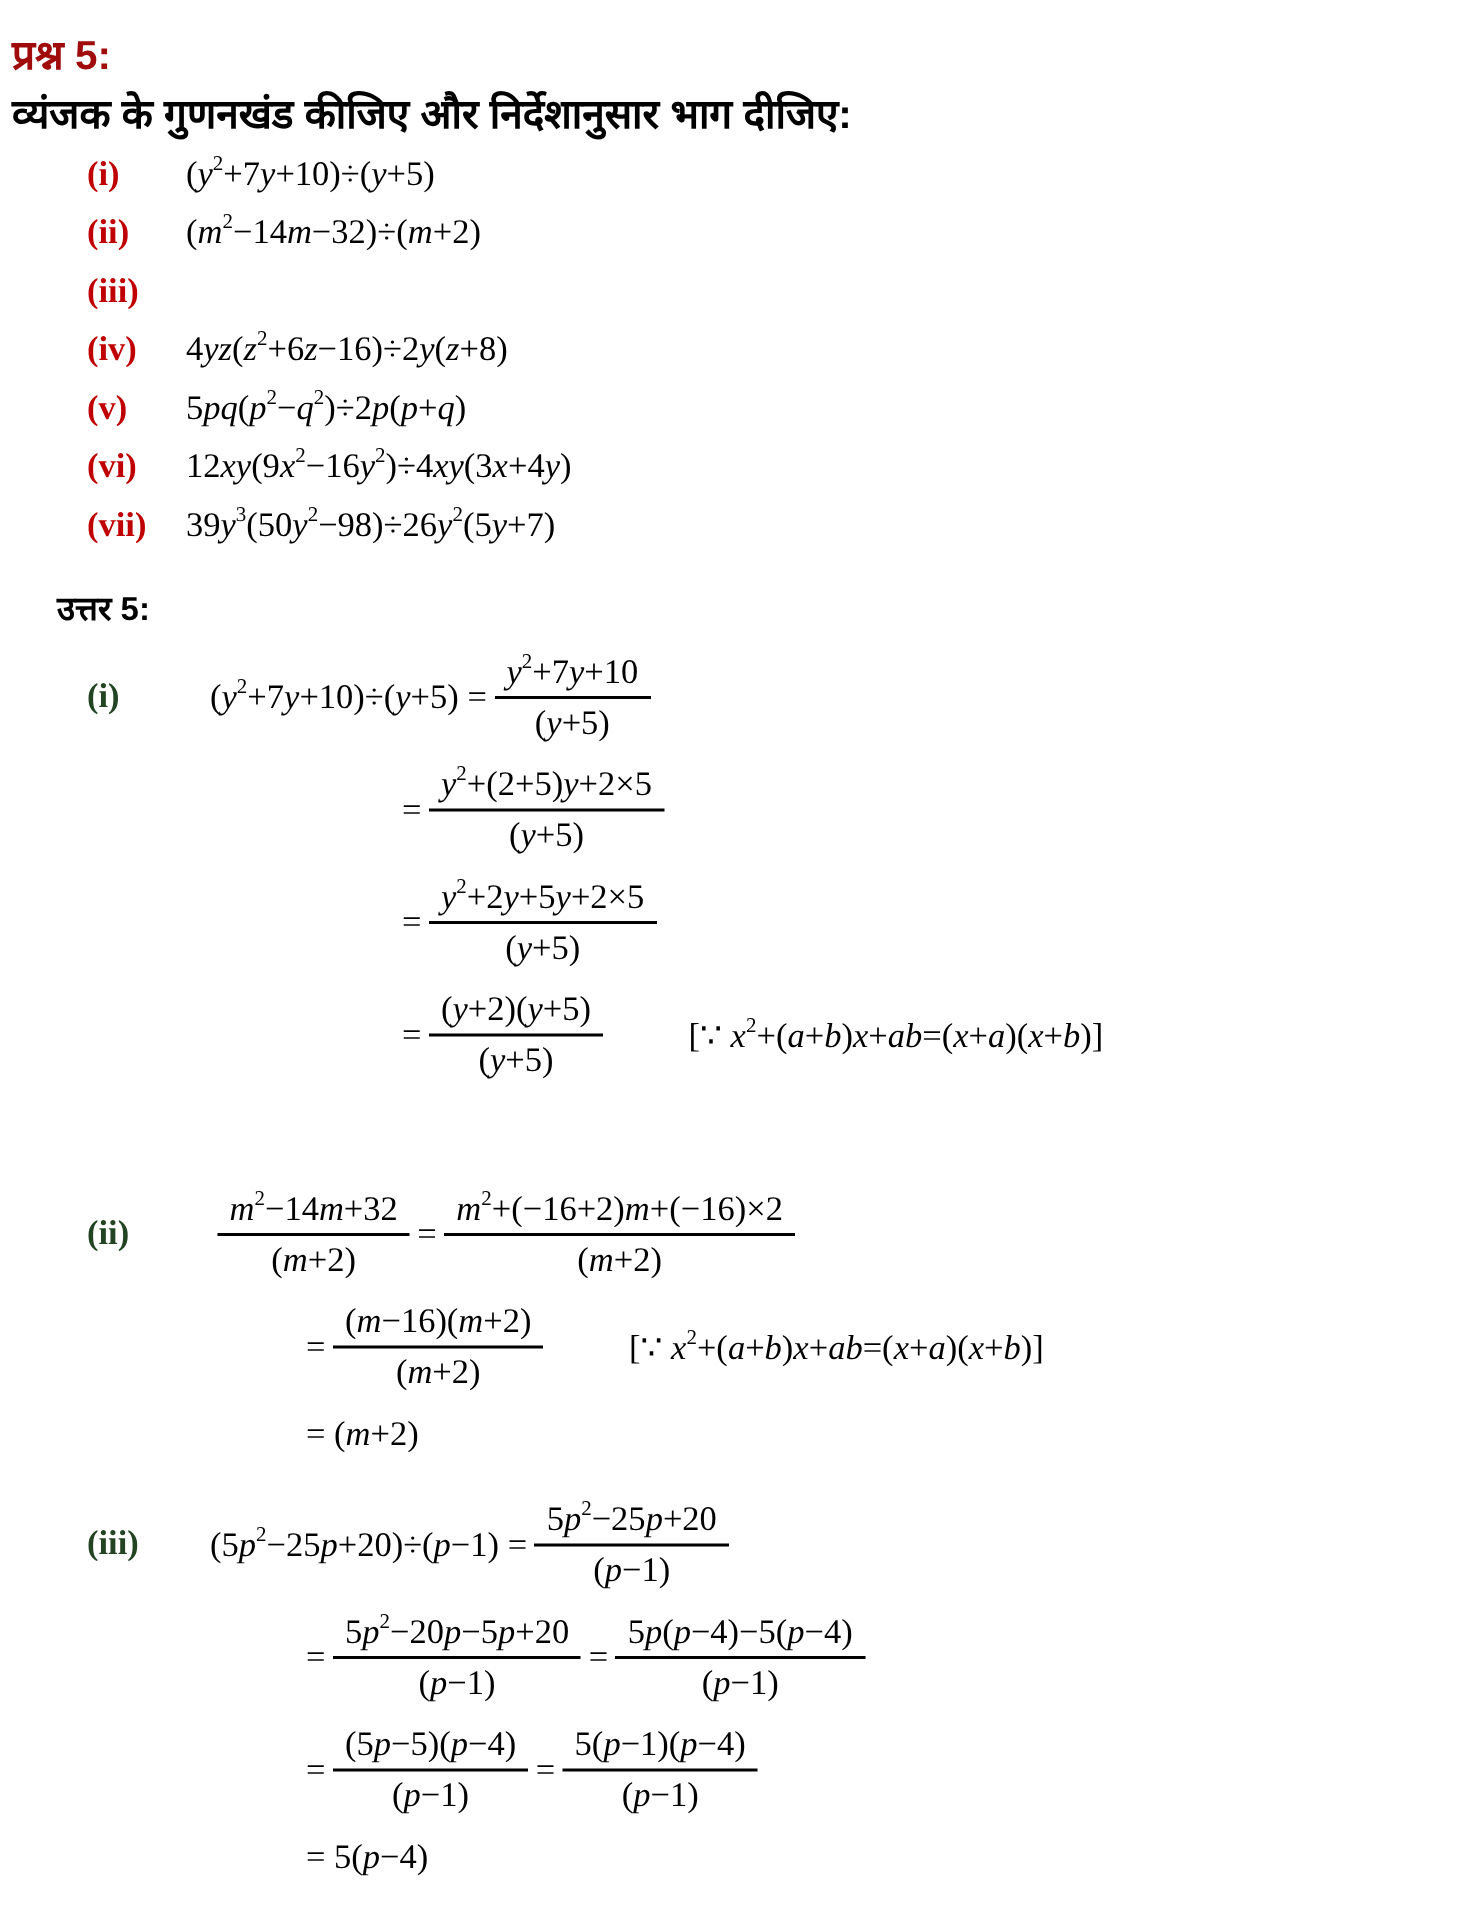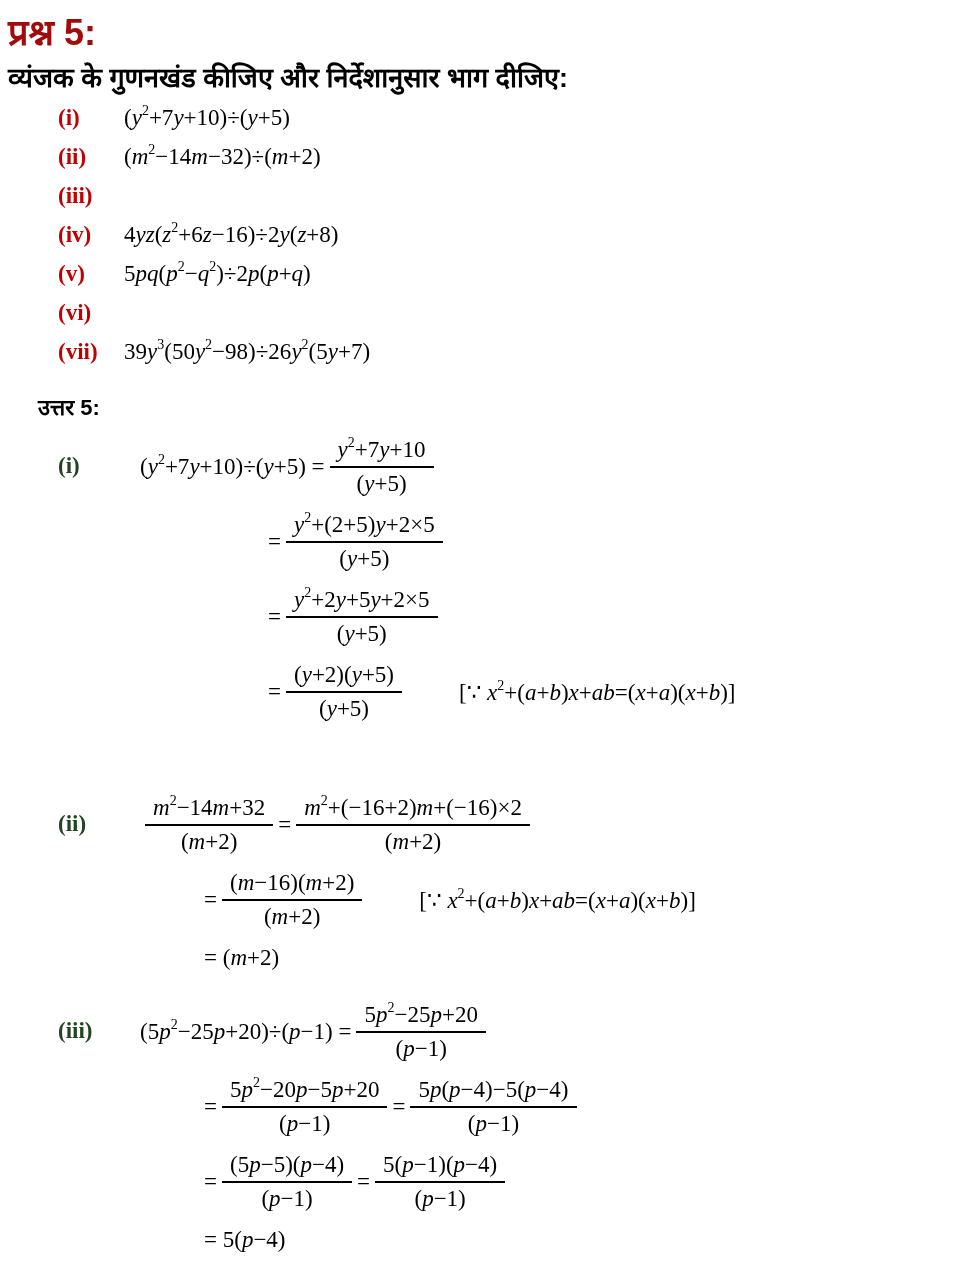--- a/index.html
+++ b/index.html
@@ -6,21 +6,21 @@
     --heading-red:#a00b0b;
     --item-red:#c00000;
     --answer-green:#224422;
     --ink:#000000;
   }
   *{box-sizing:border-box;}
   html,body{margin:0;padding:0;background:#ffffff;}
   body{width:972px;min-height:1283px;font-family:"Liberation Sans","DejaVu Sans",sans-serif;color:var(--ink);}
   .page{width:972px;min-height:1283px;background:#fff;padding:3px 10px 20px 8px;}
 
-  .q-heading{font-size:36px;font-weight:bold;color:var(--heading-red);margin:4px 0 2px 0;font-family:"Liberation Sans","DejaVu Sans",sans-serif;}
+  .q-heading{font-size:27px;font-weight:bold;color:var(--heading-red);margin:14px 0 2px 0;font-family:"Liberation Sans","DejaVu Sans",sans-serif;}
   .instruction{font-size:27px;font-weight:bold;color:var(--ink);margin:0 0 10px 0;}
 
   .q-row{display:flex;align-items:center;margin:0 0 13px 50px;}
   .q-label{width:66px;flex:0 0 66px;font-family:"Liberation Serif","DejaVu Serif",serif;font-weight:bold;font-size:23px;color:var(--item-red);}
   .math{font-family:"Liberation Serif","DejaVu Serif",serif;font-size:23px;color:var(--ink);}
   .math i{font-style:italic;}
   sup{font-size:14px;line-height:0;position:relative;top:-1px;vertical-align:super;}
 
   .a-heading{font-size:22px;font-weight:bold;color:var(--ink);margin:26px 0 16px 30px;}
 
@@ -60,20 +60,21 @@
       <div class="q-row">
         <span class="q-label">(iv)</span>
         <span class="math">4<i>yz</i>(<i>z</i><sup>2</sup>+6<i>z</i>−16)÷2<i>y</i>(<i>z</i>+8)</span>
       </div>
       <div class="q-row">
         <span class="q-label">(v)</span>
         <span class="math">5<i>pq</i>(<i>p</i><sup>2</sup>−<i>q</i><sup>2</sup>)÷2<i>p</i>(<i>p</i>+<i>q</i>)</span>
       </div>
       <div class="q-row">
         <span class="q-label">(vi)</span>
+        <span class="math">12<i>xy</i>(9<i>x</i><sup>2</sup>−16<i>y</i><sup>2</sup>)÷4<i>xy</i>(3<i>x</i>+4<i>y</i>)</span>
       </div>
       <div class="q-row">
         <span class="q-label">(vii)</span>
         <span class="math">39<i>y</i><sup>3</sup>(50<i>y</i><sup>2</sup>−98)÷26<i>y</i><sup>2</sup>(5<i>y</i>+7)</span>
       </div>
     </div>
   <h2 class="a-heading">उत्तर 5:</h2>
   <div id="solutions">
       <div class="sol sol-gap-big">
         <div class="sol-label">(i)</div>

